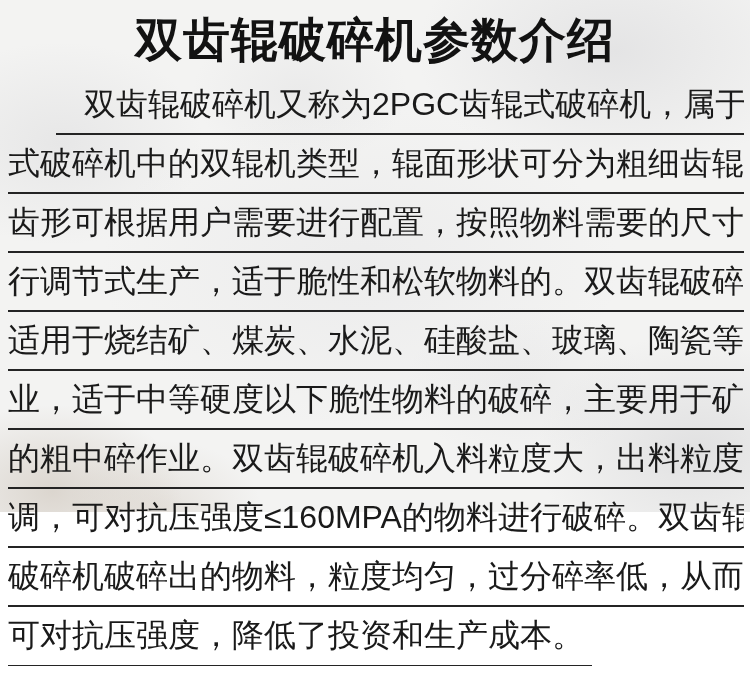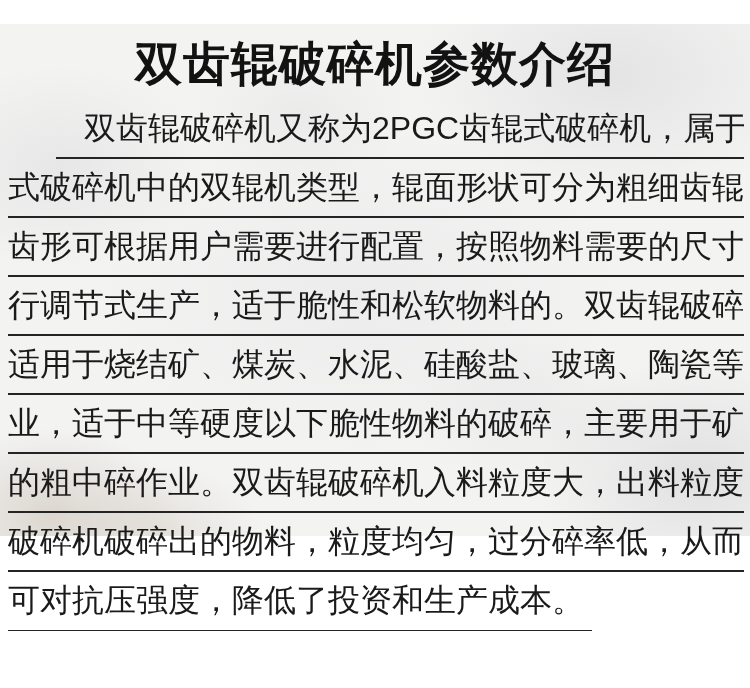--- a/index.html
+++ b/index.html
@@ -20,21 +20,20 @@
     
     background-image:
       radial-gradient(ellipse 320px 200px at 82% 10%, rgba(175,175,182,0.22), transparent 62%),
       radial-gradient(ellipse 240px 170px at 8% 28%, rgba(168,168,174,0.16), transparent 60%),
       radial-gradient(ellipse 420px 260px at 48% 52%, rgba(195,195,202,0.14), transparent 62%),
       radial-gradient(ellipse 180px 120px at 40% 18%, rgba(185,185,190,0.14), transparent 60%),
       radial-gradient(ellipse 210px 140px at 7% 96%, rgba(158,138,115,0.28), transparent 62%),
       radial-gradient(ellipse 160px 110px at 22% 99%, rgba(170,150,128,0.18), transparent 60%),
       radial-gradient(ellipse 260px 190px at 93% 88%, rgba(160,160,166,0.22), transparent 62%),
       radial-gradient(ellipse 200px 130px at 70% 75%, rgba(180,180,186,0.12), transparent 60%);
-    margin-top: 24px;
   }
   .title {
     position: absolute;
     top: 8px;
     left: 0;
     width: 750px;
     height: 64px;
     line-height: 64px;
     text-align: center;
     font-size: 47px;
@@ -85,16 +84,17 @@
   <h1 class="title">双齿辊破碎机参数介绍</h1>
 
   <div class="text-block">
     <div class="line first">双齿辊破碎机又称为2PGC齿辊式破碎机，属于辊</div>
     <div class="line">式破碎机中的双辊机类型，辊面形状可分为粗细齿辊，</div>
     <div class="line">齿形可根据用户需要进行配置，按照物料需要的尺寸进</div>
     <div class="line">行调节式生产，适于脆性和松软物料的。双齿辊破碎机</div>
     <div class="line">适用于烧结矿、煤炭、水泥、硅酸盐、玻璃、陶瓷等行</div>
     <div class="line">业，适于中等硬度以下脆性物料的破碎，主要用于矿石</div>
     <div class="line">的粗中碎作业。双齿辊破碎机入料粒度大，出料粒度可</div>
+    <div class="line">调，可对抗压强度≤160MPA的物料进行破碎。双齿辊</div>
     <div class="line">破碎机破碎出的物料，粒度均匀，过分碎率低，从而简</div>
     <div class="line last"><span class="last-text">可对抗压强度，降低了投资和生产成本。</span></div>
   </div>
 </div>
 
 </body></html>

